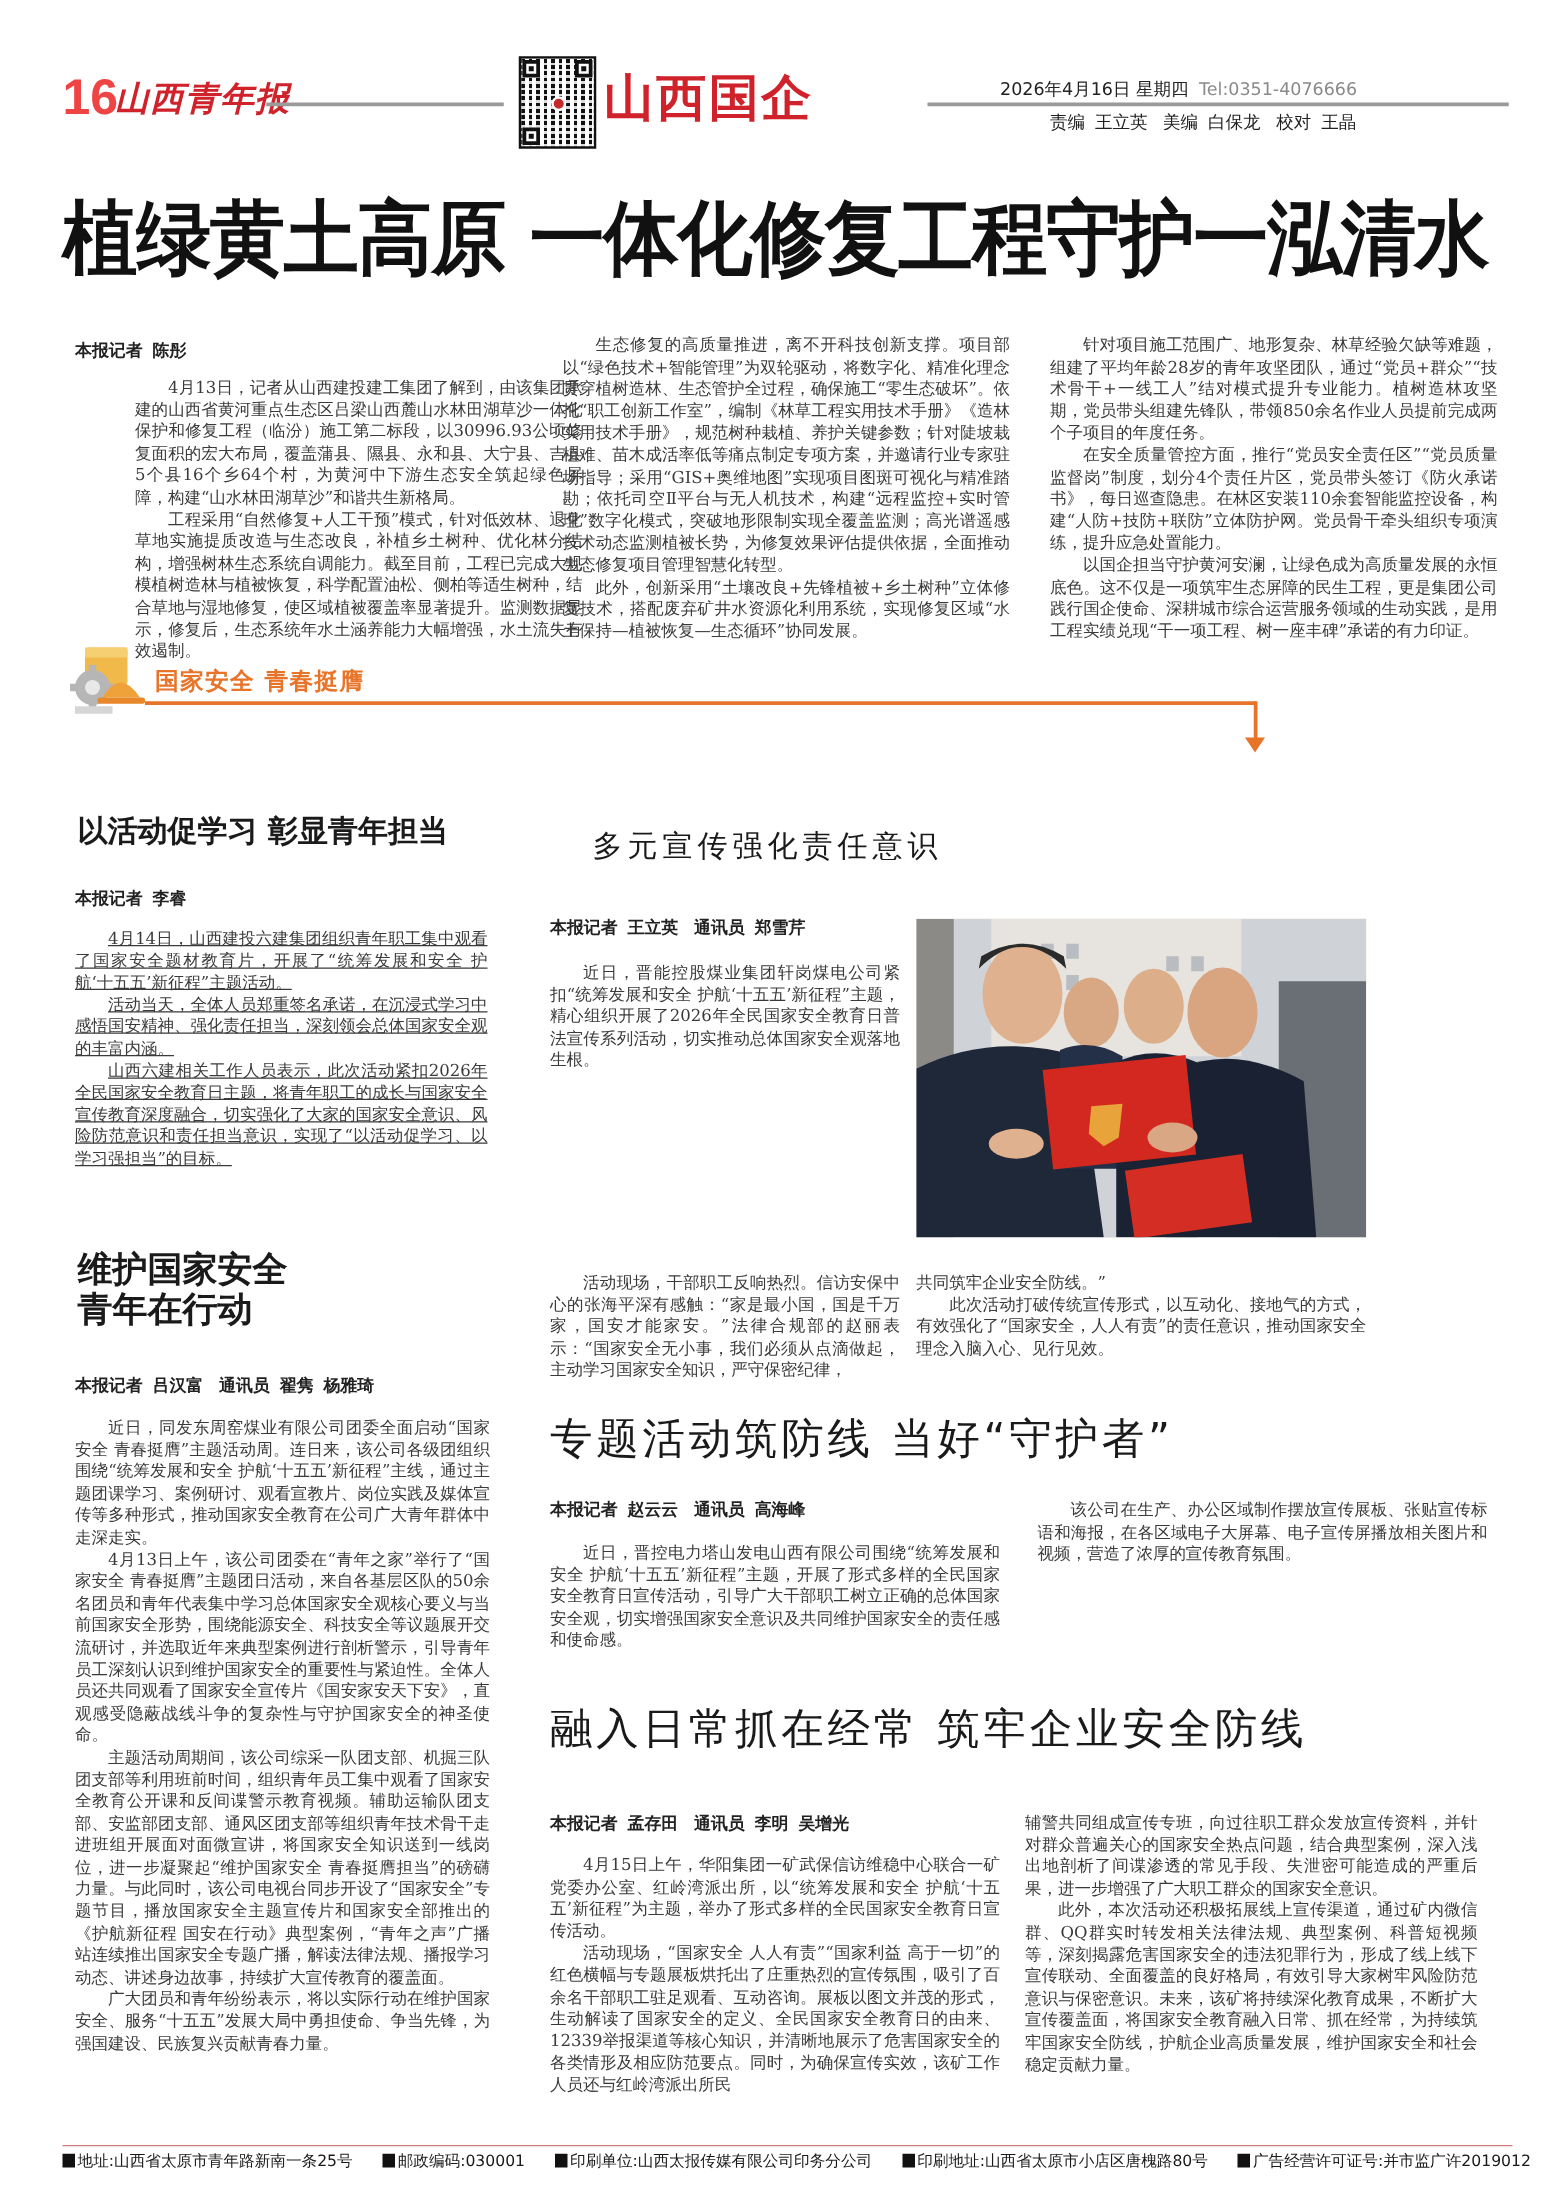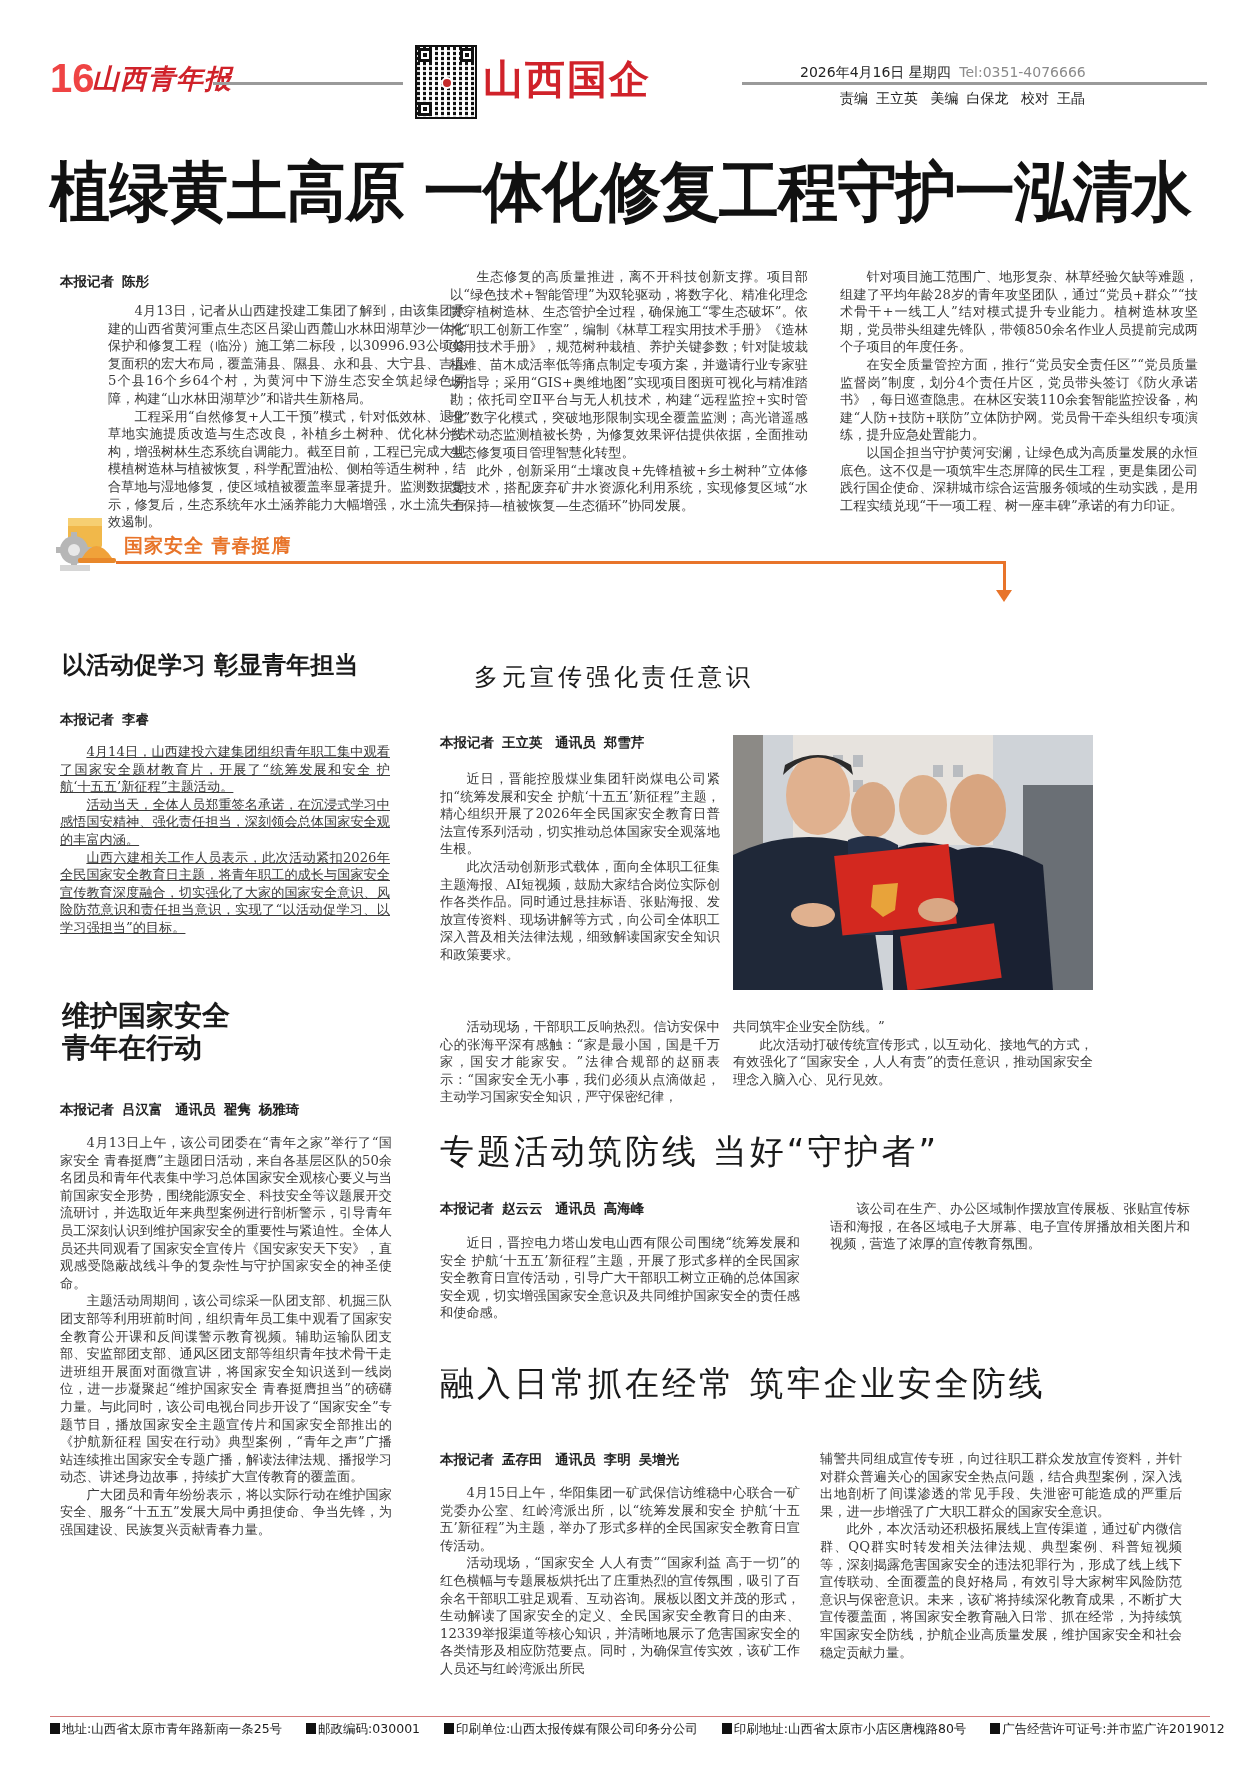--- a/index.html
+++ b/index.html
@@ -127,21 +127,20 @@
   <p>山西六建相关工作人员表示，此次活动紧扣2026年全民国家安全教育日主题，将青年职工的成长与国家安全宣传教育深度融合，切实强化了大家的国家安全意识、风险防范意识和责任担当意识，实现了“以活动促学习、以学习强担当”的目标。</p>
 </div>
 
 <h2 class="abs sub-head" style="left:440px; top:655px; font-size:24px; line-height:44px; letter-spacing:4px; font-weight:normal;margin-left:34px;">多元宣传强化责任意识</h2>
 <div class="abs byline" style="left:440px; top:733px;">
   <span>本报记者</span><span>王立英</span>
   <span>通讯员</span><span>郑雪芹</span>
 </div>
 <div class="abs col" style="left:440px; top:770px; width:280px;">
   <p>近日，晋能控股煤业集团轩岗煤电公司紧扣“统筹发展和安全 护航‘十五五’新征程”主题，精心组织开展了2026年全民国家安全教育日普法宣传系列活动，切实推动总体国家安全观落地生根。</p>
-  <p>此次活动创新形式载体，面向全体职工征集主题海报、AI短视频，鼓励大家结合岗位实际创作各类作品。同时通过悬挂标语、张贴海报、发放宣传资料、现场讲解等方式，向公司全体职工深入普及相关法律法规，细致解读国家安全知识和政策要求。</p>
 </div>
 <div class="abs photo">
   <svg width="360" height="255" viewBox="0 0 360 255">
     <rect width="360" height="255" fill="#cfd3d8"></rect>
     <rect x="60" y="0" width="200" height="110" fill="#e7e3de"></rect>
     <rect x="0" y="0" width="30" height="255" fill="#8c8a86"></rect>
     <rect x="290" y="50" width="70" height="205" fill="#6a6f75"></rect>
     <g fill="#b9bcc0">
         <rect x="80" y="20" width="10" height="12"></rect>
         <rect x="100" y="20" width="10" height="12"></rect>
@@ -178,20 +177,21 @@
 
 <h2 class="abs sub-head" style="left:62px; top:1000px; font-size:28px; line-height:32px;">
   <div>维护国家安全</div>
   <div>青年在行动</div>
 </h2>
 <div class="abs byline" style="left:60px; top:1100px;">
   <span>本报记者</span><span>吕汉富</span>
   <span>通讯员</span><span>翟隽</span><span>杨雅琦</span>
 </div>
 <div class="abs col" style="left:60px; top:1134px; width:332px;">
+  <p>近日，同发东周窑煤业有限公司团委全面启动“国家安全 青春挺膺”主题活动周。连日来，该公司各级团组织围绕“统筹发展和安全 护航‘十五五’新征程”主线，通过主题团课学习、案例研讨、观看宣教片、岗位实践及媒体宣传等多种形式，推动国家安全教育在公司广大青年群体中走深走实。</p>
   <p>4月13日上午，该公司团委在“青年之家”举行了“国家安全 青春挺膺”主题团日活动，来自各基层区队的50余名团员和青年代表集中学习总体国家安全观核心要义与当前国家安全形势，围绕能源安全、科技安全等议题展开交流研讨，并选取近年来典型案例进行剖析警示，引导青年员工深刻认识到维护国家安全的重要性与紧迫性。全体人员还共同观看了国家安全宣传片《国安家安天下安》，直观感受隐蔽战线斗争的复杂性与守护国家安全的神圣使命。</p>
   <p>主题活动周期间，该公司综采一队团支部、机掘三队团支部等利用班前时间，组织青年员工集中观看了国家安全教育公开课和反间谍警示教育视频。辅助运输队团支部、安监部团支部、通风区团支部等组织青年技术骨干走进班组开展面对面微宣讲，将国家安全知识送到一线岗位，进一步凝聚起“维护国家安全 青春挺膺担当”的磅礴力量。与此同时，该公司电视台同步开设了“国家安全”专题节目，播放国家安全主题宣传片和国家安全部推出的《护航新征程 国安在行动》典型案例，“青年之声”广播站连续推出国家安全专题广播，解读法律法规、播报学习动态、讲述身边故事，持续扩大宣传教育的覆盖面。</p>
   <p>广大团员和青年纷纷表示，将以实际行动在维护国家安全、服务“十五五”发展大局中勇担使命、争当先锋，为强国建设、民族复兴贡献青春力量。</p>
 </div>
 
 <h2 class="abs sub-head" style="left:440px; top:1130px; font-size:34px; line-height:42px; letter-spacing:3px; font-weight:normal;">专题活动筑防线 当好“守护者”</h2>
 <div class="abs byline" style="left:440px; top:1199px;">
   <span>本报记者</span><span>赵云云</span>
   <span>通讯员</span><span>高海峰</span>
 </div>

